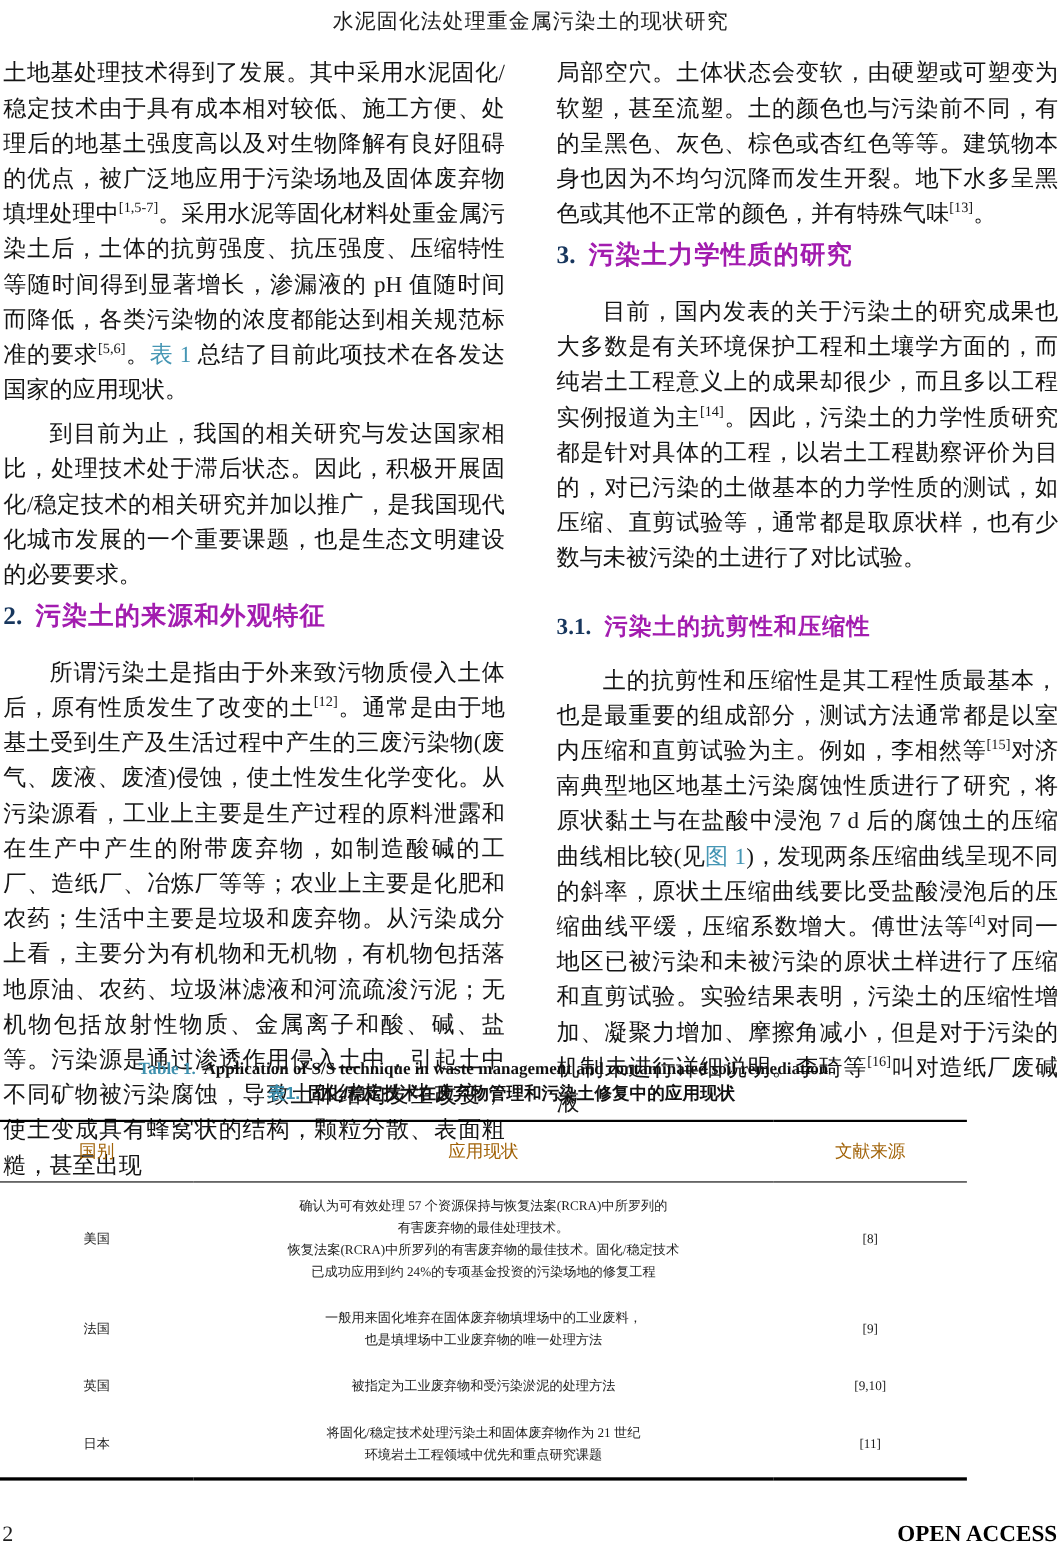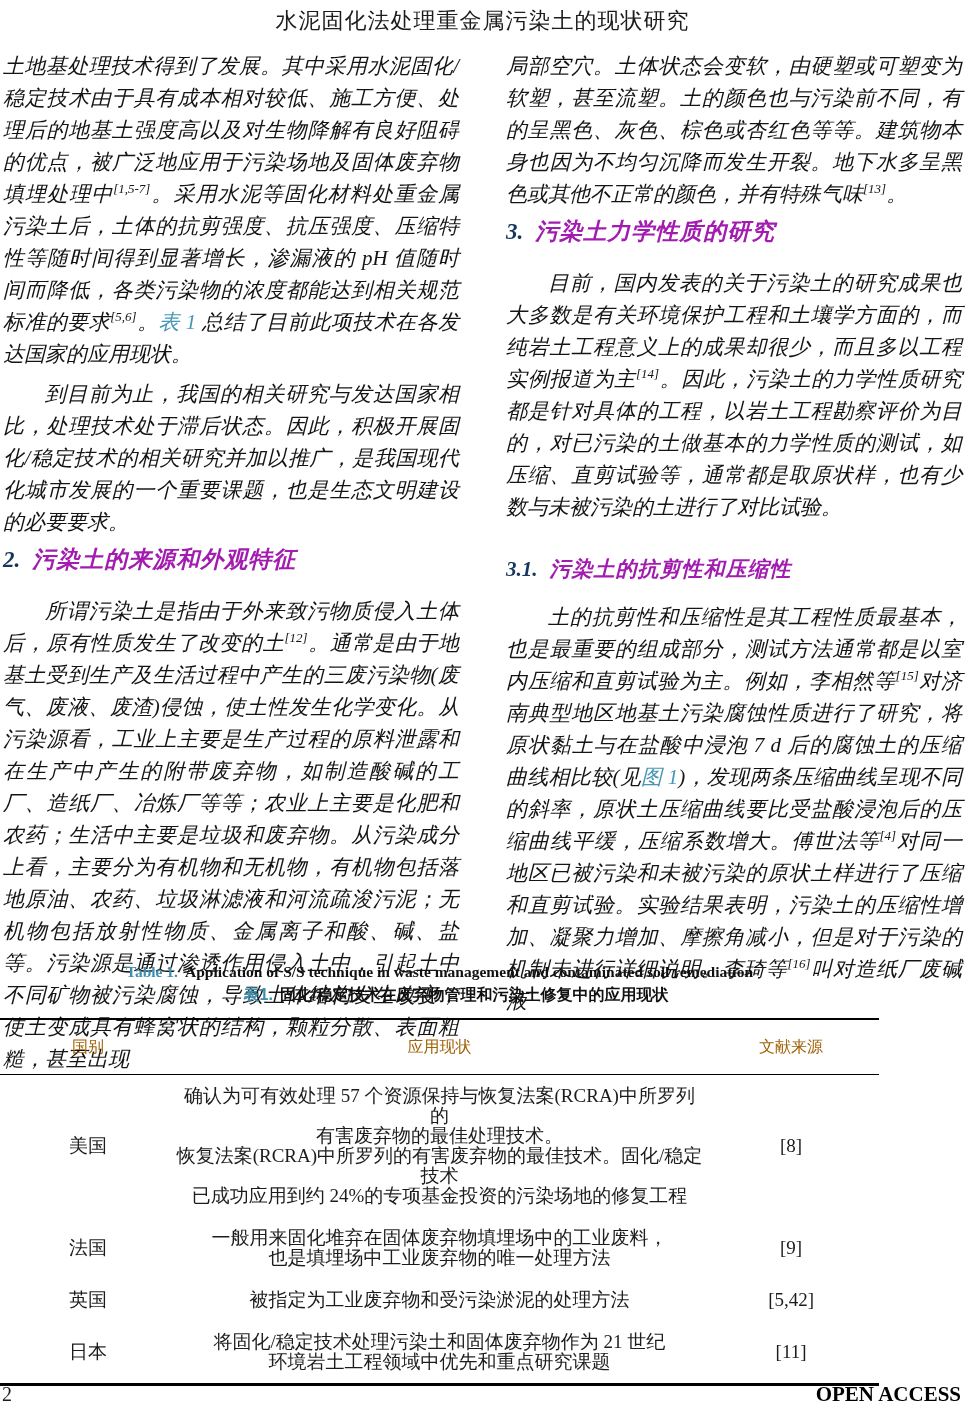--- a/index.html
+++ b/index.html
@@ -2,27 +2,27 @@
 <html><head>
 <meta charset="utf-8">
 <style>
   html,body{margin:0;padding:0;background:#ffffff;}
   .page{
     position:relative;width:965px;height:1411px;background:#ffffff;overflow:hidden;
     font-family:"Liberation Serif","DejaVu Serif",serif;color:#141414;
   }
   .running-title{
     position:absolute;top:6px;left:0;width:100%;text-align:center;
-    font-size:22px;letter-spacing:1px;color:#1c1c1c;
+    font-size:19px;letter-spacing:1px;color:#1c1c1c;
   }
   .columns{
     position:absolute;top:50px;left:3px;width:959px;
     display:flex;gap:47px;
   }
-  .col{width:456px;font-size:21px;line-height:32px;text-align:justify;font-style:italic;}
+  .col{width:456px;font-size:21px;line-height:32px;text-align:justify;}
   .para{margin:0;}
   .para + .para{margin-top:8px;}
   .indent{text-indent:42px;}
   sup{font-size:13px;line-height:0;vertical-align:super;letter-spacing:0;}
   .xref{color:#4696B4;}
   .sec{
     font-family:"Liberation Sans","DejaVu Sans",sans-serif;font-weight:bold;
     text-align:left;line-height:30px;
   }
   .h-main{font-size:23px;margin:6px 0 20px;}
@@ -44,21 +44,21 @@
     border-top:2.5px solid #000;border-bottom:3px solid #000;
     font-family:"Liberation Serif","DejaVu Serif",serif;
   }
   col.c1{width:20%;}col.c2{width:60%;}col.c3{width:20%;}
   table.apptable thead th{
     font-weight:normal;font-size:16px;padding:17px 0 16px;border-bottom:1.5px solid #000;
     text-align:center;color:#a16207;
   }
   table.apptable tbody td{
     text-align:center;vertical-align:middle;padding:11px 0;line-height:20px;
-    font-size:19px;color:#1c1c1c;
+    font-size:12px;color:#1c1c1c;
   }
   .status-cell{white-space:pre-line;}
   .footer{
     position:absolute;left:2px;right:4px;bottom:4px;
     display:flex;justify-content:space-between;align-items:baseline;
   }
   .footer-page{font-size:20px;color:#1c1c1c;}
   .footer-oa{font-size:21px;font-weight:bold;color:#000;}
 </style>
 </head>
@@ -125,21 +125,21 @@
         </tr>
         <tr>
           <td>法国</td>
           <td class="status-cell">一般用来固化堆弃在固体废弃物填埋场中的工业废料，
 也是填埋场中工业废弃物的唯一处理方法</td>
           <td>[9]</td>
         </tr>
         <tr>
           <td>英国</td>
           <td class="status-cell">被指定为工业废弃物和受污染淤泥的处理方法</td>
-          <td>[5,42]</td>
+          <td>[9,10]</td>
         </tr>
         <tr>
           <td>日本</td>
           <td class="status-cell">将固化/稳定技术处理污染土和固体废弃物作为 21 世纪
 环境岩土工程领域中优先和重点研究课题</td>
           <td>[11]</td>
         </tr>
       </tbody>
     </table>
   </div>

